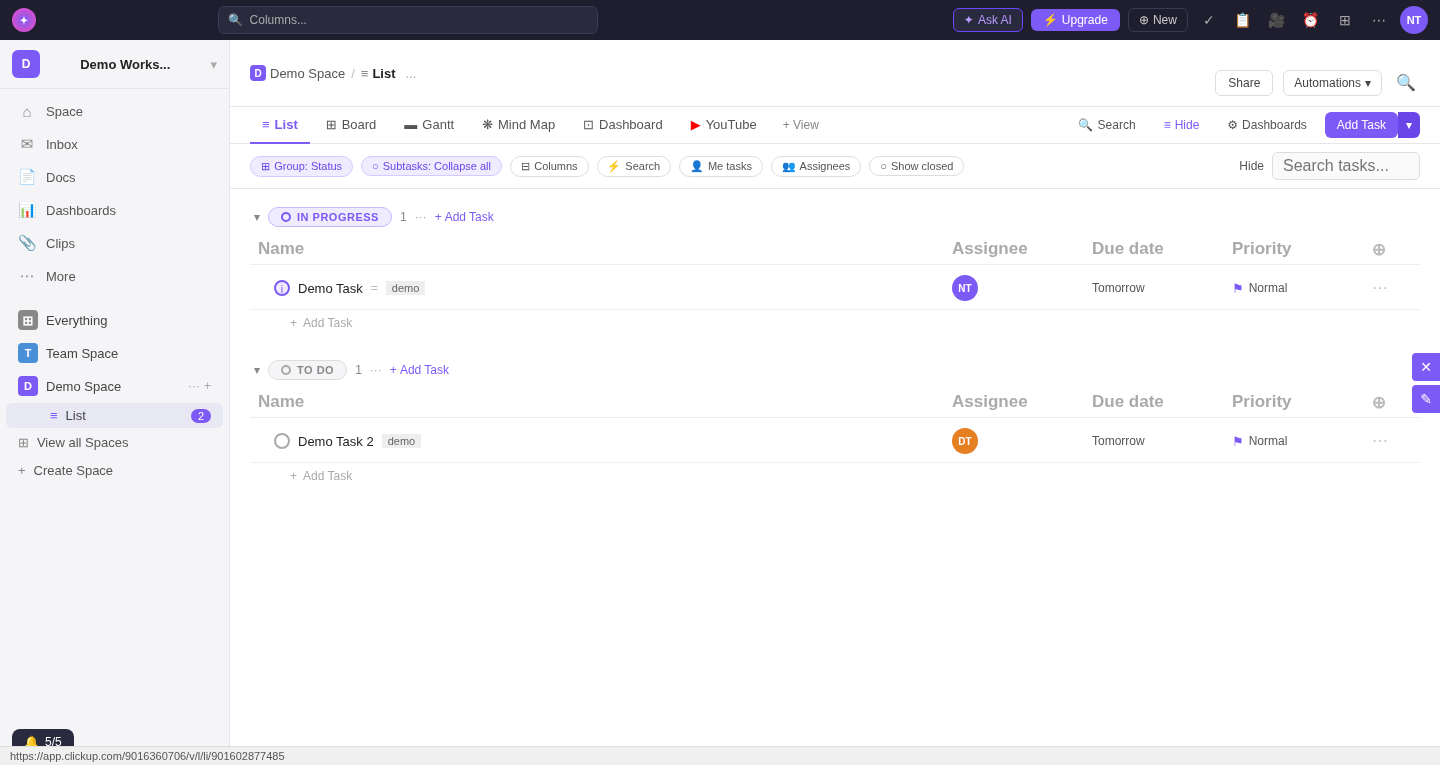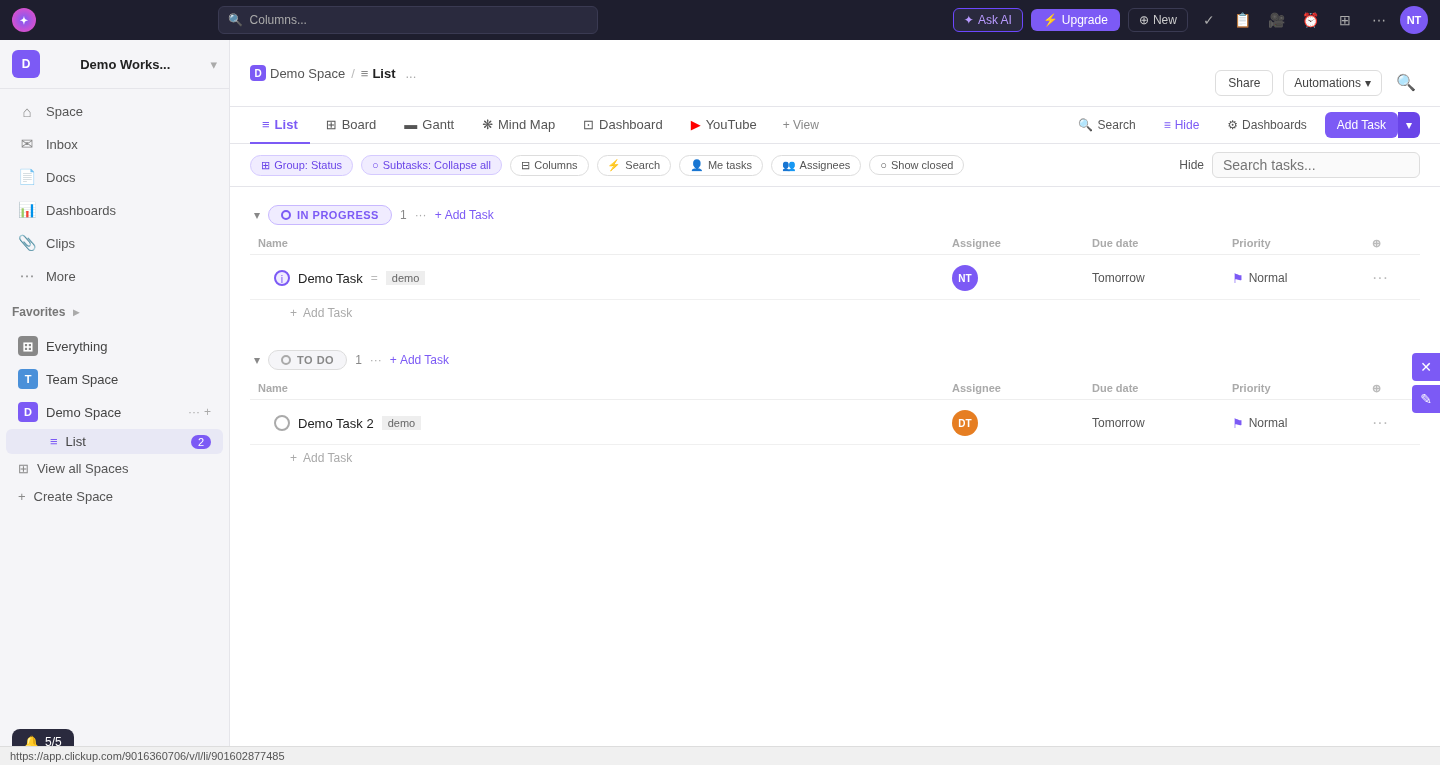--- a/index.html
+++ b/index.html
@@ -383,23 +383,23 @@
     .filter-right {
       margin-left: auto;
       display: flex;
       align-items: center;
       gap: 8px;
     }
     .search-tasks-input {
       border: 1px solid #ddd;
       border-radius: 6px;
       padding: 4px 10px;
-      font-size: 14px;
+      font-size: 16px;
       color: #888;
-      width: 208px;
+      width: 148px;
       outline: none;
       background: #fafafa;
     }
     .btn-hide-plain {
       font-size: 12px;
       color: #555;
       cursor: pointer;
       background: transparent;
       border: none;
     }
@@ -455,21 +455,21 @@
       display: inline-block;
     }
     .group-count { font-size: 12px; color: #888; }
     .group-more { color: #aaa; font-size: 12px; cursor: pointer; }
     .group-add-task { font-size: 12px; color: #7c5af5; cursor: pointer; display: flex; align-items: center; gap: 3px; }
     .task-table-header {
       display: grid;
       grid-template-columns: 1fr 140px 140px 140px 40px;
       padding: 4px 8px;
       color: #aaa;
-      font-size: 11px;
+      font-size: 17px;
       font-weight: 600;
       border-bottom: 1px solid #eee;
       margin: 0 0 2px;
     }
     .task-row {
       display: grid;
       grid-template-columns: 1fr 140px 140px 140px 40px;
       align-items: center;
       padding: 8px 8px;
       border-bottom: 1px solid #f0f0f0;
@@ -659,24 +659,20 @@
       <div class="sidebar-nav-item">
         <span class="icon">📎</span>
         <span>Clips</span>
       </div>
       <div class="sidebar-nav-item">
         <span class="icon">⋯</span>
         <span>More</span>
       </div>
     </div>
 
-    <div class="sidebar-favorites">
-      <span>Favorites</span>
-      <span style="margin-left:4px;color:#aaa">▸</span>
-    </div>
 
     <div style="padding: 4px 0;">
 
       <div class="sidebar-space-item">
         <span class="space-icon" style="background:#888;font-size:13px;">⊞</span>
         <span>Everything</span>
       </div>
 
       <div class="sidebar-space-item">
         <span class="space-icon" style="background:#4a90d9;">T</span>

